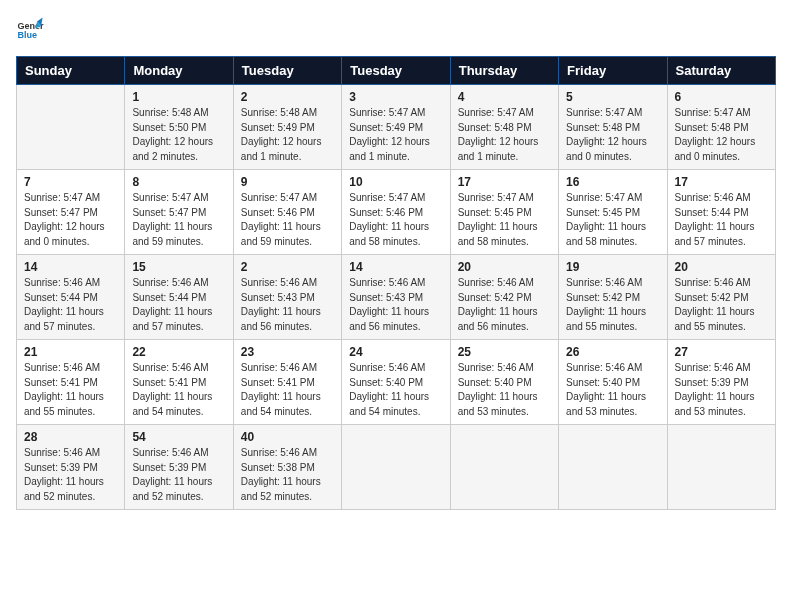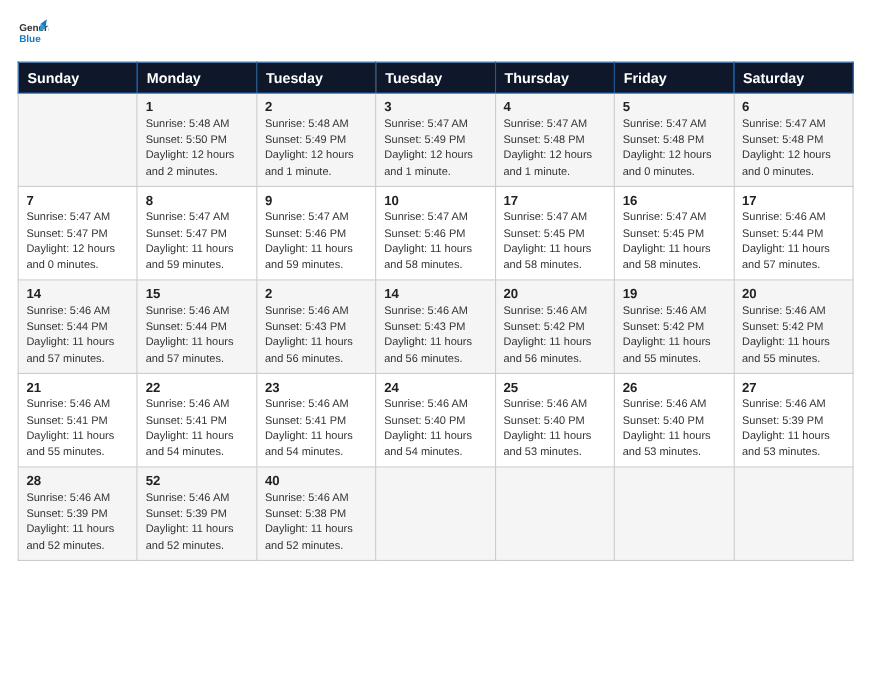--- a/index.html
+++ b/index.html
@@ -309,21 +309,21 @@
       </tr>
       <tr>
         <td>
           <span class="day-num">28</span>
           <div class="day-detail" style="white-space: pre-line;">Sunrise: 5:46 AM
 Sunset: 5:39 PM
 Daylight: 11 hours
 and 52 minutes.</div>
         </td>
         <td>
-          <span class="day-num">52</span>
+          <span class="day-num">54</span>
           <div class="day-detail" style="white-space: pre-line;">Sunrise: 5:46 AM
 Sunset: 5:39 PM
 Daylight: 11 hours
 and 52 minutes.</div>
         </td>
         <td>
           <span class="day-num">40</span>
           <div class="day-detail" style="white-space: pre-line;">Sunrise: 5:46 AM
 Sunset: 5:38 PM
 Daylight: 11 hours

